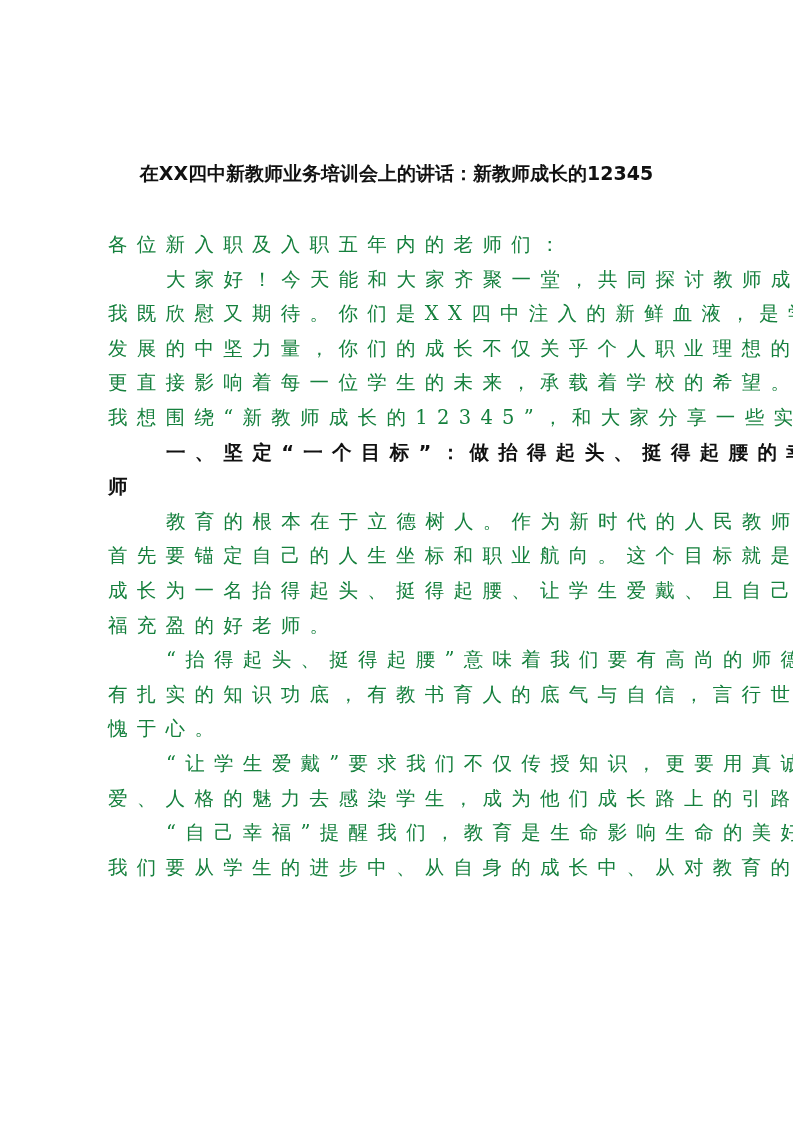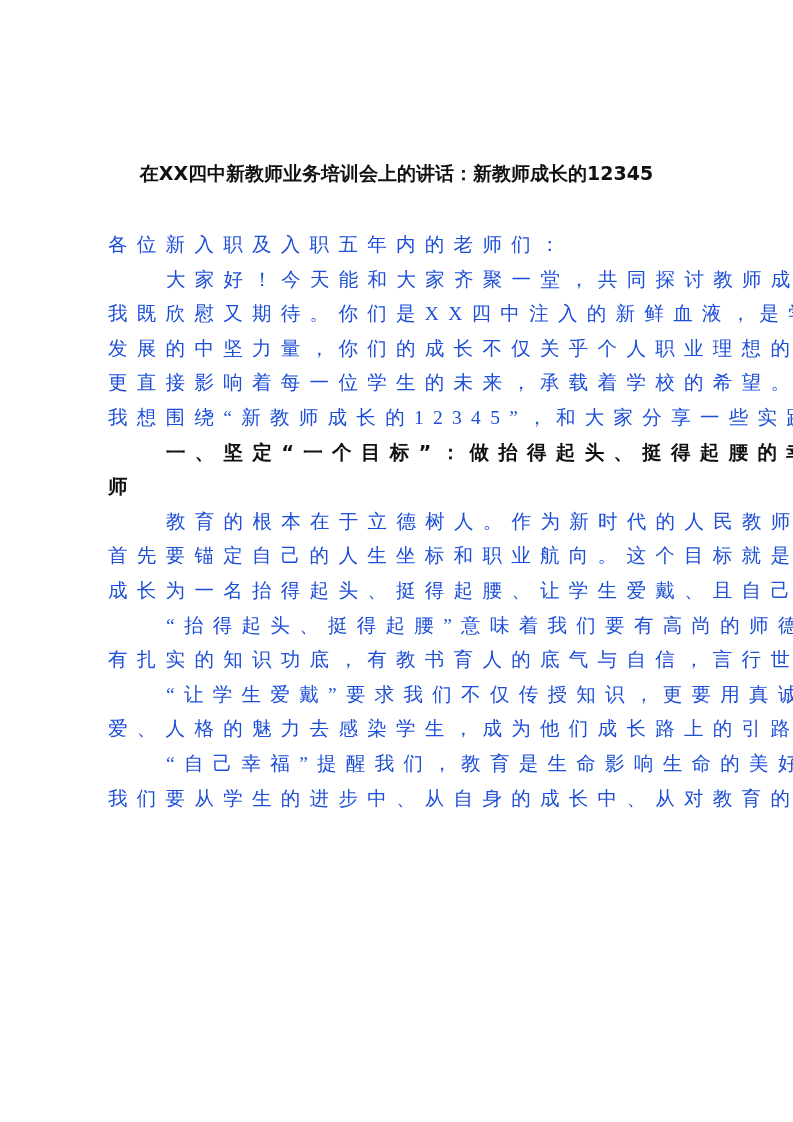--- a/index.html
+++ b/index.html
@@ -4,21 +4,21 @@
 <style>
   html, body { margin: 0; padding: 0; background: #ffffff; }
   body { width: 793px; height: 1122px; position: relative; overflow: hidden;
          font-family: "DejaVu Serif", "Liberation Serif", serif; color: #111; }
   .page { position: absolute; left: 0; top: 0; width: 793px; height: 1122px; background: #fff; }
   .title { position: absolute; left: 0; width: 793px; top: 158px; text-align: center;
            font-family: "DejaVu Sans", "Liberation Sans", sans-serif; font-weight: bold;
            font-size: 19px; letter-spacing: 0px; line-height: 30px; color: #111; }
   .body { position: absolute; left: 108px; top: 228px; width: 584px; }
   .line { font-size: 19.5px; line-height: 34.6px; height: 34.6px; white-space: nowrap;
-          letter-spacing: 9.3px; color: #1d4ed8; font-family: Liberation Serif, serif; }
+          letter-spacing: 9.3px; color: #15803d; }
   .indent { padding-left: 58px; }
   .heading { font-family: "DejaVu Sans", "Liberation Sans", sans-serif; font-weight: bold; color: #111; }
 </style>
 </head>
 <body>
 
 <div class="page">
   <div class="title">在XX四中新教师业务培训会上的讲话：新教师成长的12345</div>
 
   <div class="body">
@@ -26,20 +26,22 @@
     <div class="line indent">大家好！今天能和大家齐聚一堂，共同探讨教师成长之路，</div>
     <div class="line">我既欣慰又期待。你们是XX四中注入的新鲜血液，是学校未来</div>
     <div class="line">发展的中坚力量，你们的成长不仅关乎个人职业理想的实现，</div>
     <div class="line">更直接影响着每一位学生的未来，承载着学校的希望。今天，</div>
     <div class="line">我想围绕“新教师成长的12345”，和大家分享一些实践方向与</div>
     <div class="line indent heading">一、坚定“一个目标”：做抬得起头、挺得起腰的幸福良</div>
     <div class="line heading">师</div>
     <div class="line indent">教育的根本在于立德树人。作为新时代的人民教师，我们</div>
     <div class="line">首先要锚定自己的人生坐标和职业航向。这个目标就是：努力</div>
     <div class="line">成长为一名抬得起头、挺得起腰、让学生爱戴、且自己内心幸</div>
+    <div class="line">福充盈的好老师。</div>
     <div class="line indent">“抬得起头、挺得起腰”意味着我们要有高尚的师德师风，</div>
     <div class="line">有扎实的知识功底，有教书育人的底气与自信，言行世范，无</div>
+    <div class="line">愧于心。</div>
     <div class="line indent">“让学生爱戴”要求我们不仅传授知识，更要用真诚的关</div>
     <div class="line">爱、人格的魅力去感染学生，成为他们成长路上的引路人和知</div>
     <div class="line indent">“自己幸福”提醒我们，教育是生命影响生命的美好事业。</div>
     <div class="line">我们要从学生的进步中、从自身的成长中、从对教育的奉献中</div>
   </div>
 </div>
 
 </body></html>

